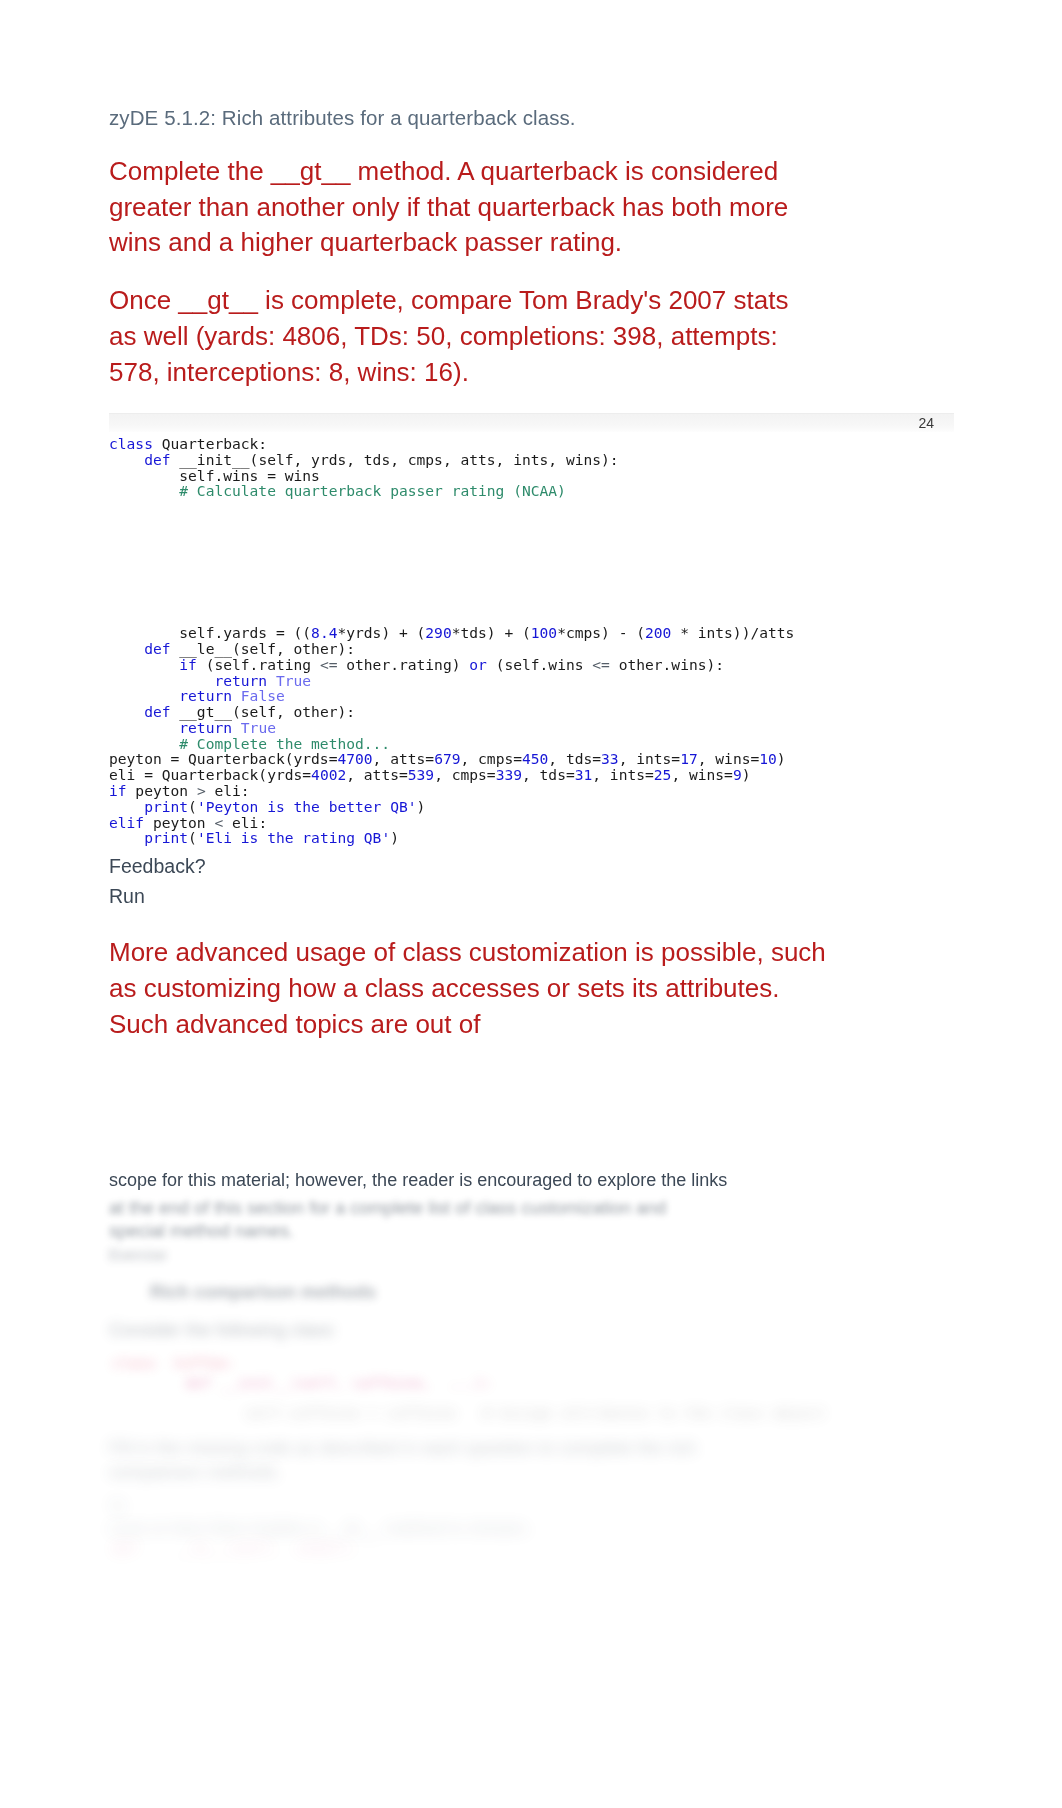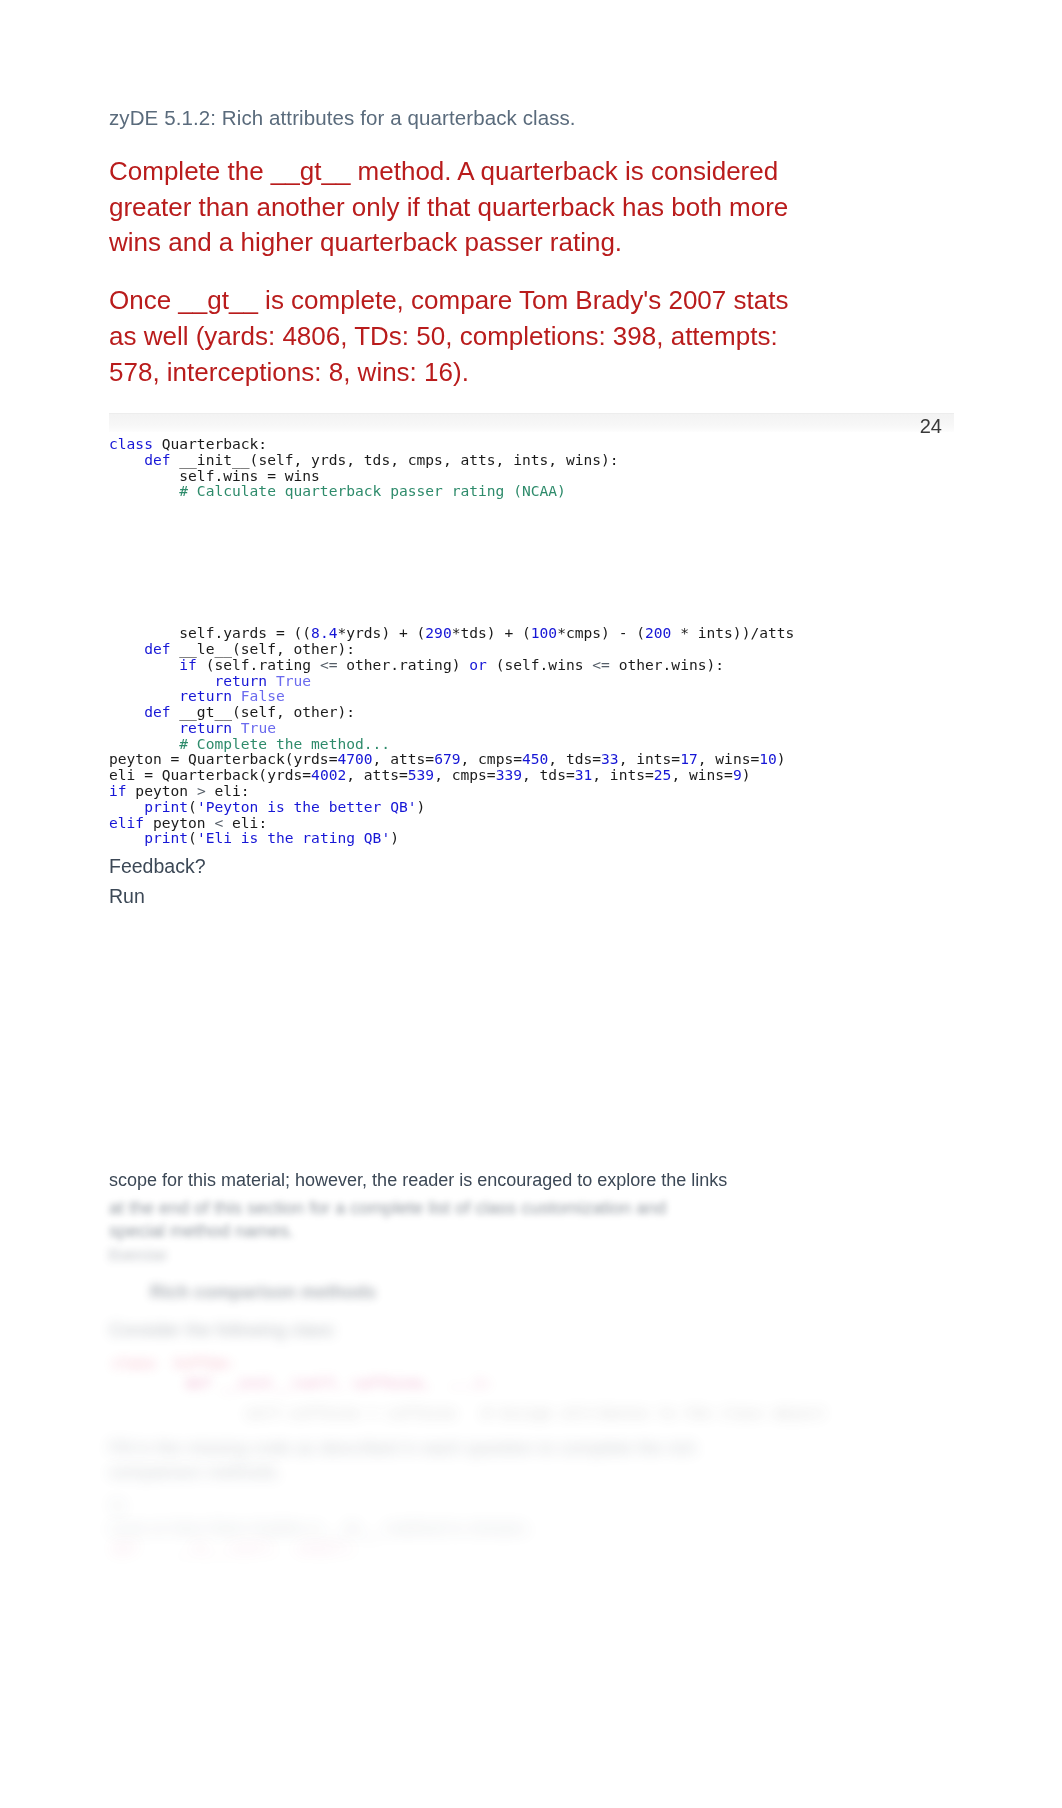--- a/index.html
+++ b/index.html
@@ -58,23 +58,23 @@
 
   .code-toolbar {
     position: relative;
     height: 18px;
     background: linear-gradient(to bottom, #f3f3f3 0%, #f7f7f7 60%, #fdfdfd 100%);
     border-top: 1px solid #ededed;
   }
 
   .code-counter {
     position: absolute;
-    right: 12px;
+    right: 20px;
     top: 1px;
-    font-size: 20px;
+    font-size: 14px;
     color: #3a3a3a;
     font-family: "Liberation Sans", sans-serif;
   }
 
   .code-area {
     padding: 4px 0 0 0;
     background: #ffffff;
   }
 
   pre.code {
@@ -185,20 +185,21 @@
 <span><span class="pl">    </span><span class="fn">print</span><span class="pl">(</span><span class="str">'Eli is the rating QB'</span><span class="pl">)</span></span></pre>
       </div>
 
       <div class="action-row">
         <span class="action-label">Feedback?</span>
         <span class="action-label">Run</span>
       </div>
 
     </div>
 
+    <p class="para wide" style="margin-top:24px;">More advanced usage of class customization is possible, such as customizing how a class accesses or sets its attributes. Such advanced topics are out of</p>
 
   </div>
 
   <div class="tail">
 
     <p class="tail-line" style="top:0px; width:760px;">scope for this material; however, the reader is encouraged to explore the links</p>
 
     <p class="tail-line b1" style="top:28px; width:700px;">at the end of this section for a complete list of class customization and</p>
 
     <p class="tail-line b1" style="top:51px; width:400px;">special method names.</p>

